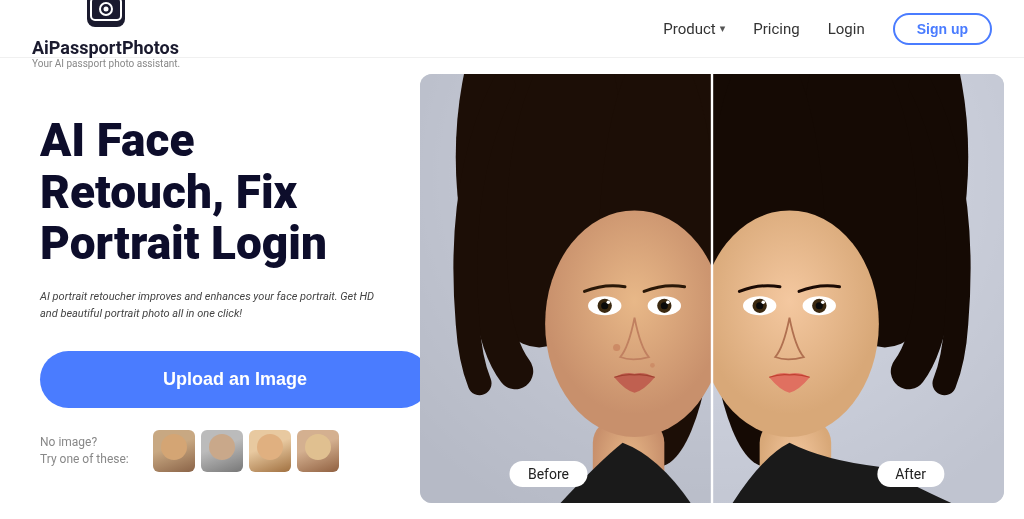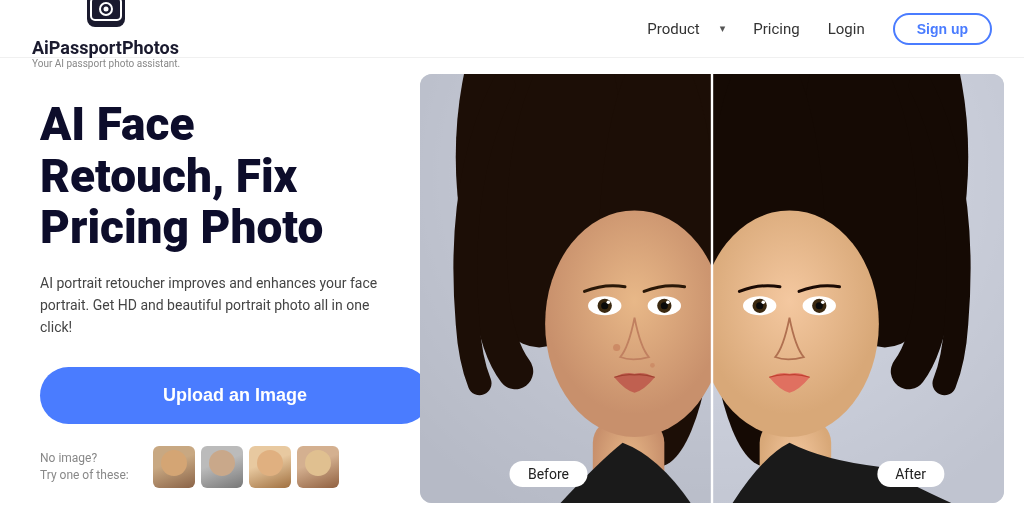--- a/index.html
+++ b/index.html
@@ -56,21 +56,21 @@
       gap: 28px;
     }
 
     .nav-link {
       font-size: 15px;
       color: #333;
       text-decoration: none;
       cursor: pointer;
       display: flex;
       align-items: center;
-      gap: 20px;
+      gap: 4px;
     }
 
     .nav-link .chevron {
       font-size: 11px;
       color: #555;
     }
 
     .nav-login {
       font-size: 15px;
       color: #333;
@@ -105,25 +105,26 @@
 
     .hero-title {
       font-size: 46px;
       font-weight: 900;
       color: #0d0d2b;
       line-height: 1.12;
       margin-bottom: 18px;
     }
 
     .hero-subtitle {
-      font-size: 14px;
+      font-size: 11px;
       color: #444;
       line-height: 1.6;
       margin-bottom: 28px;
       max-width: 390px;
+      font-style: italic;
     }
 
     .upload-btn {
       background: #4a7cff;
       color: #fff;
       border: none;
       border-radius: 30px;
       padding: 18px 0;
       font-size: 18px;
       font-weight: 700;
@@ -291,21 +292,21 @@
     <a class="nav-login">Login</a>
     <button class="nav-signup">Sign up</button>
   </nav>
 </header>
 
 <div class="main-content">
 
   <div class="left-panel">
     <h1 class="hero-title">
       <span>AI Face Retouch, Fix</span><br>
-      <span>Pricing Photo</span>
+      <span>Portrait Login</span>
     </h1>
     <p class="hero-subtitle">AI portrait retoucher improves and enhances your face portrait. Get HD and beautiful portrait photo all in one click!</p>
     <button class="upload-btn">Upload an Image</button>
 
     <div class="sample-images-row">
       <div class="sample-label">
         <span>No image?</span><br>
         <span>Try one of these:</span>
       </div>
       <div class="sample-thumbs">

